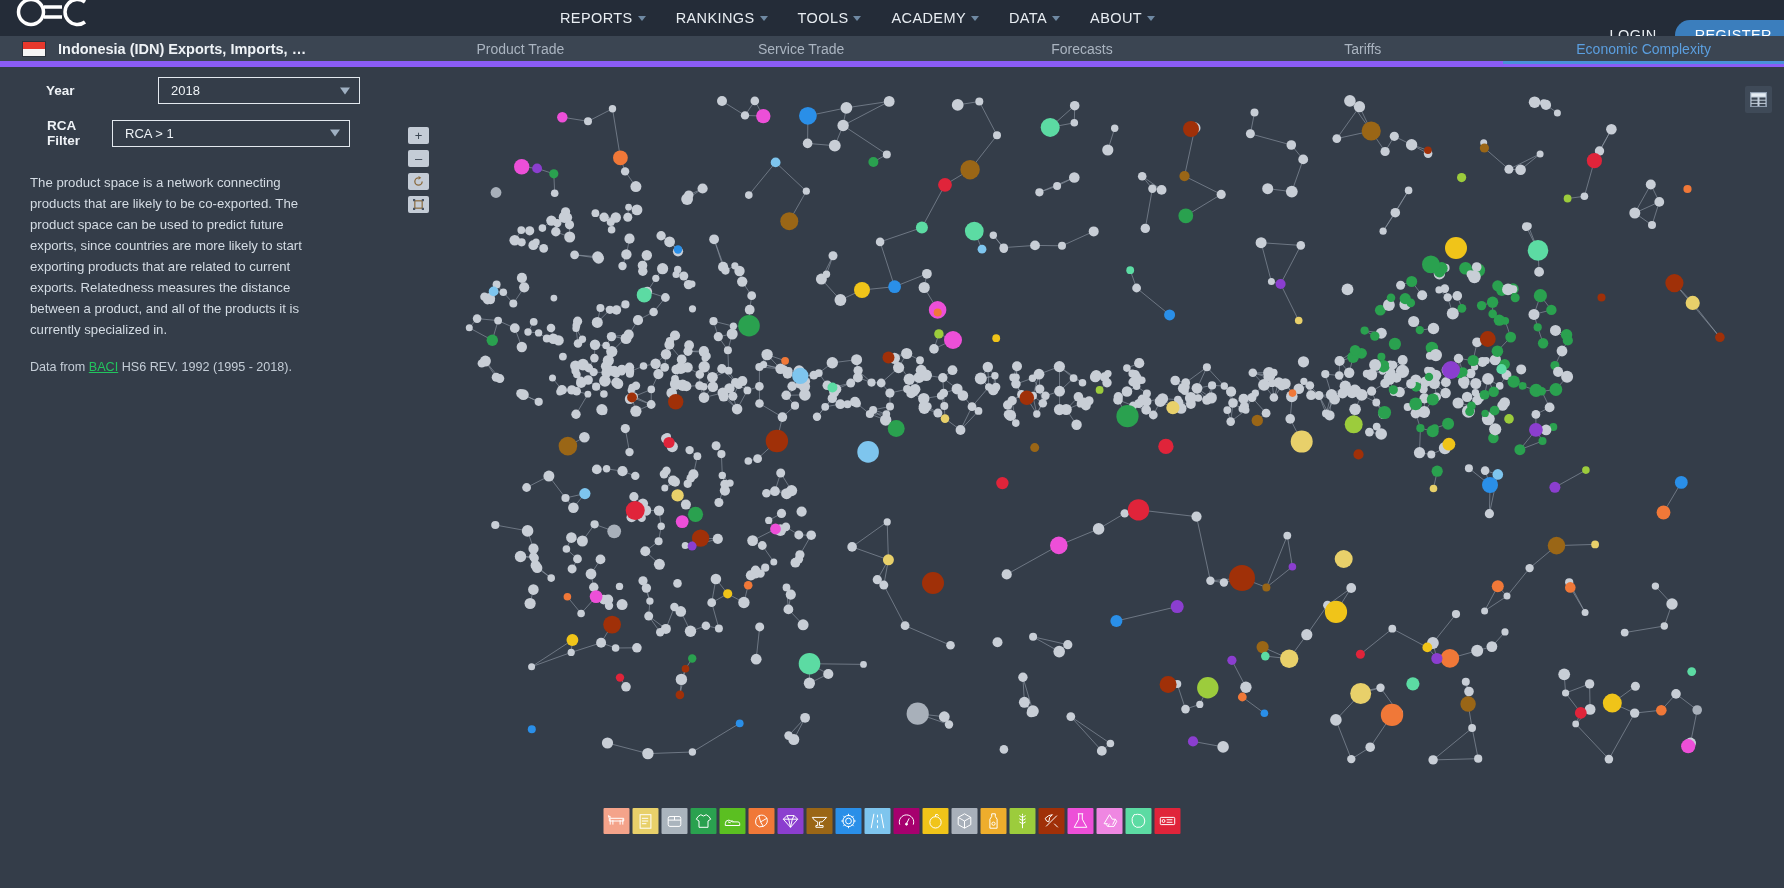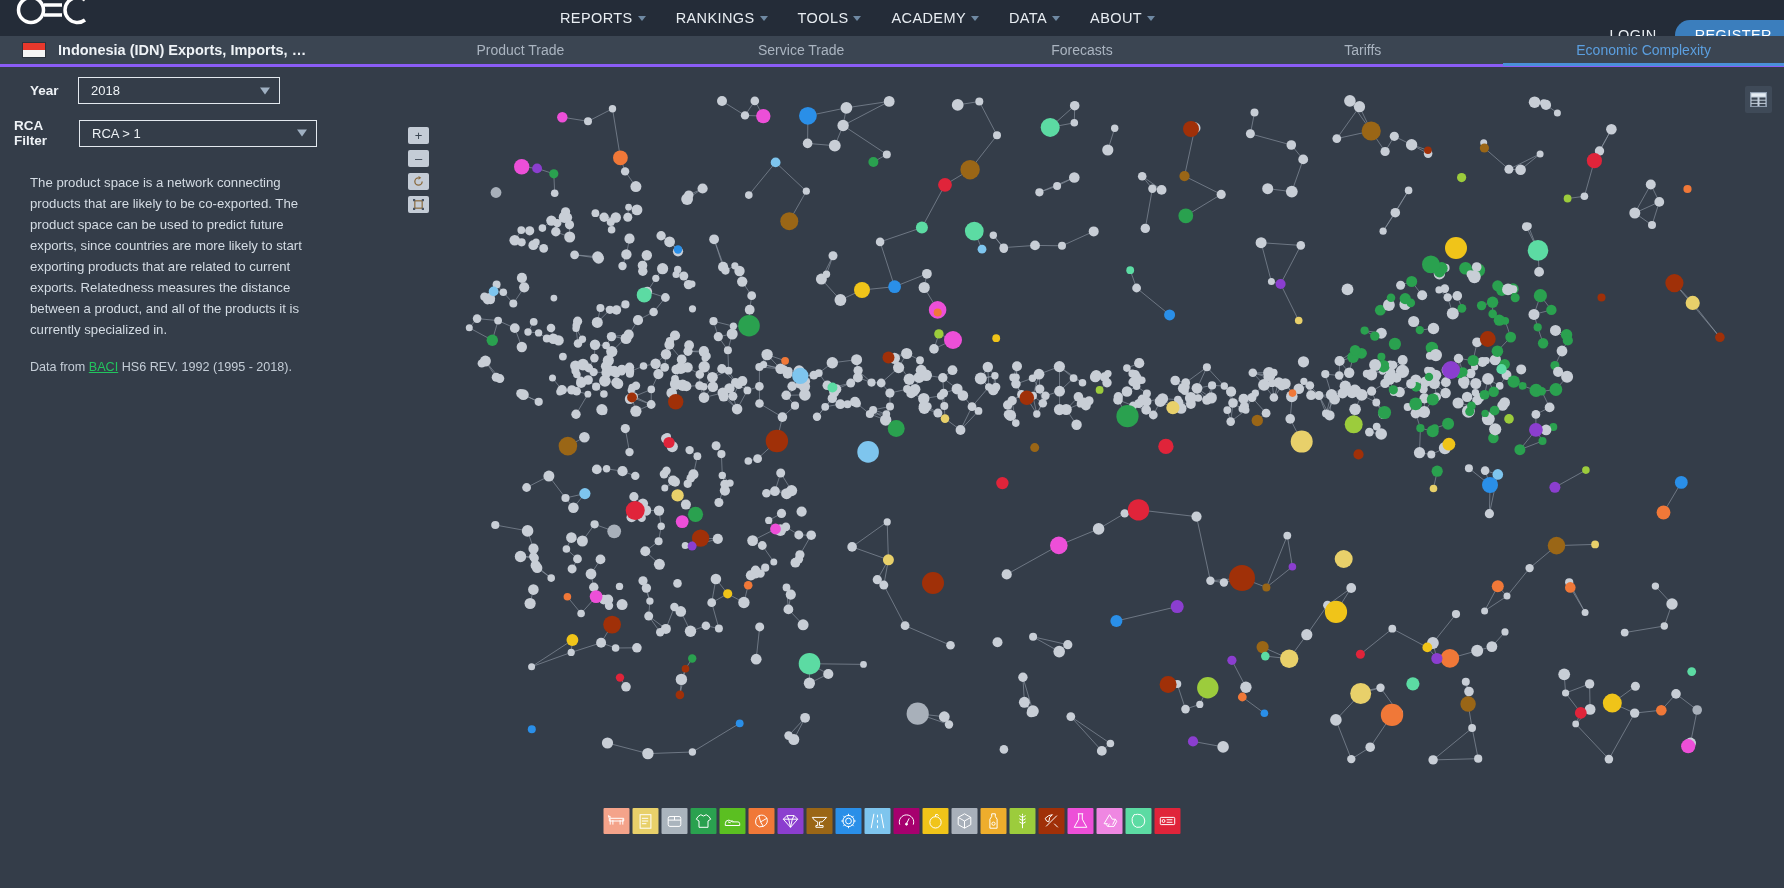--- a/index.html
+++ b/index.html
@@ -9,21 +9,21 @@
     background: #343d49;
     font-family: "Liberation Sans", sans-serif;
     overflow: hidden;
   }
   #app { position: relative; width: 1784px; height: 888px; background: #343d49; }
 
   
   .topnav {
     position: absolute; top: 0; left: 0; width: 1784px; height: 36px;
     background: #242c38;
-    display: flex; align-items: flex-start;
+    display: flex; align-items: flex-end;
   }
   .logo {
     margin-left: 16px; width: 70px; height: 34px;
     position: relative; flex: none;
   }
   .logo svg { position: absolute; top: -14px; left: 0; }
   .nav-center {
     position: absolute; left: 560px; top: 0; height: 36px;
     display: flex; align-items: center; gap: 30px;
   }
@@ -41,21 +41,21 @@
   .login-link { color: #e8edf2; font-size: 14.5px; letter-spacing: .4px; cursor: pointer; }
   .register-btn {
     background: #3b7ebd; color: #ffffff; font-size: 14.5px; letter-spacing: .4px;
     padding: 7px 22px 7px 20px; border-radius: 18px 0 0 18px; cursor: pointer;
     white-space: nowrap; margin-right: -10px;
   }
 
   
   .subhead {
     position: absolute; top: 36px; left: 0; width: 1784px; height: 31px;
-    background: #3b4552; border-bottom: 3px solid #8b5cf6;
+    background: #3b4552; border-bottom: 6px solid #8b5cf6;
     display: flex; align-items: center;
   }
   .title-block {
     display: flex; align-items: center; gap: 12px;
     padding-left: 22px; width: 380px; flex: none;
   }
   .flag {
     width: 24px; height: 16px; flex: none;
     background: linear-gradient(to bottom, #e8382c 0 50%, #f5f5f5 50% 100%);
     border: 1px solid #2b333d;
@@ -70,22 +70,22 @@
   }
   .tab.active { color: #5b9fe0; }
   .tab.active::after {
     content: ""; position: absolute; bottom: 0; left: 0; right: 0;
     height: 3px; background: #4a90d9;
   }
 
   
   .sidebar { position: absolute; left: 0; top: 67px; width: 360px; height: 821px; }
   .ctrl-row { display: flex; align-items: center; margin: 0 0 0 0; }
-  .ctrl-row.year  { margin-top: 10px; padding-left: 30px; }
-  .ctrl-row.rca   { margin-top: 14px; padding-left: 14px; }
+  .ctrl-row.year  { margin-top: 10px; padding-left: 46px; justify-content: space-between; }
+  .ctrl-row.rca   { margin-top: 14px; padding-left: 47px; }
   .ctrl-label {
     color: #eef2f6; font-size: 13.5px; font-weight: bold; flex: none;
   }
   .ctrl-row.year .ctrl-label { width: 48px; }
   .ctrl-row.rca  .ctrl-label { width: 65px; }
   .select {
     position: relative; height: 27px; background: transparent;
     border: 1px solid #e3e9ef; display: flex; align-items: center;
     padding-left: 12px; cursor: pointer;
   }

